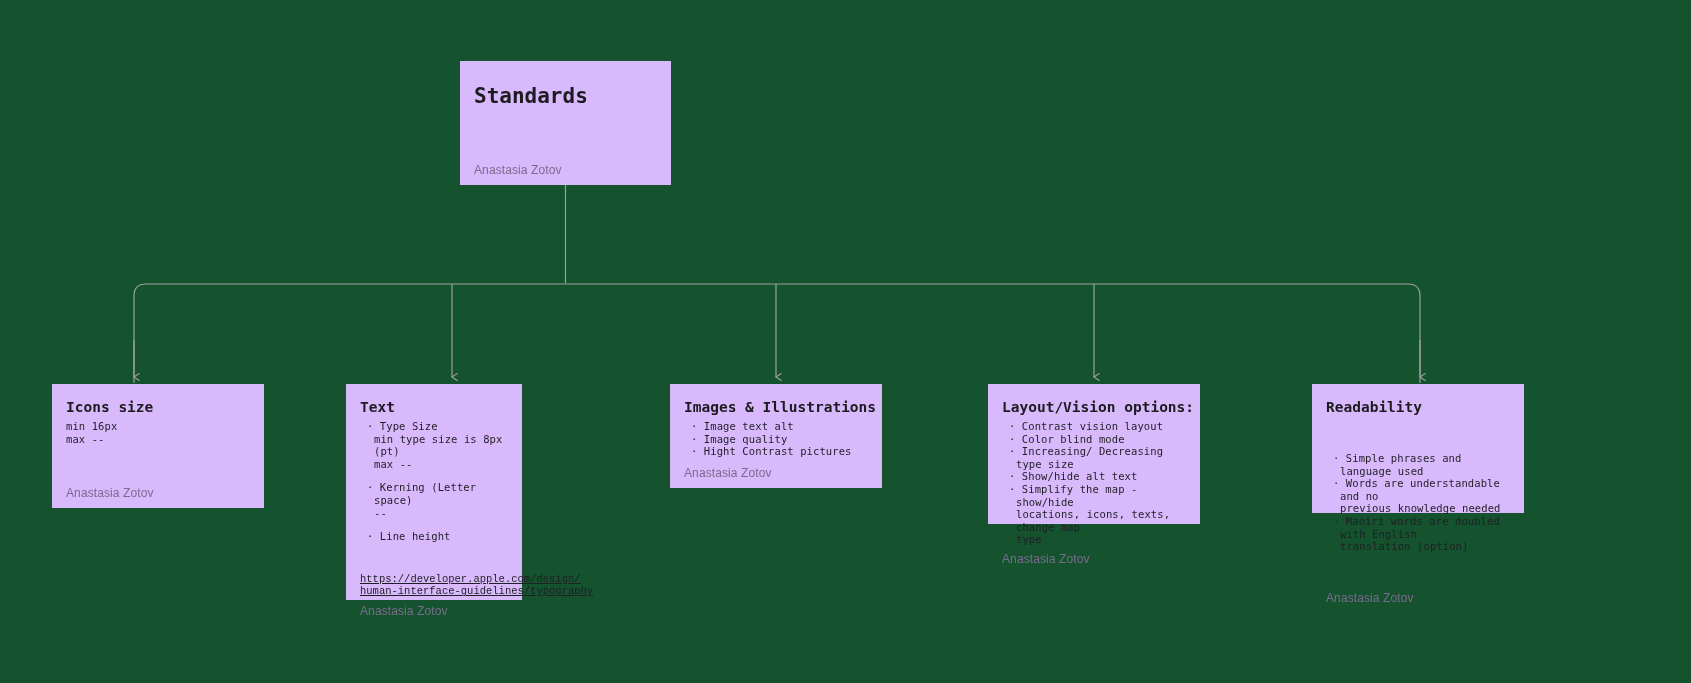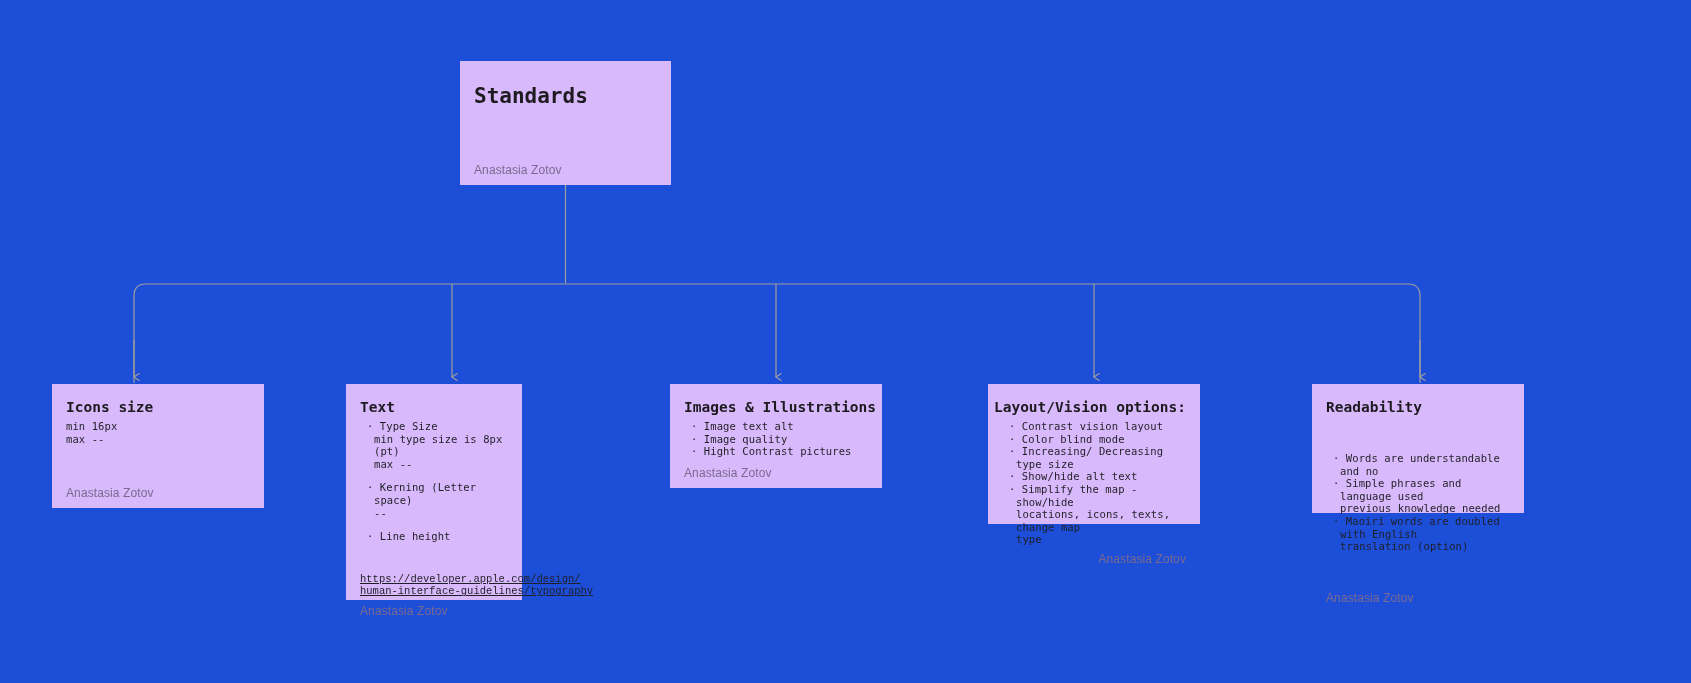--- a/index.html
+++ b/index.html
@@ -7,21 +7,21 @@
     margin: 0; padding: 0;
     width: 1691px; height: 683px;
     background: #fbfaf9;
     font-family: "DejaVu Sans Mono", monospace;
     overflow: hidden;
   }
   #canvas {
     position: relative;
     width: 1691px;
     height: 683px;
-    background: #1d4ed8;
+    background: #14532d;
   }
   #connectors {
     position: absolute;
     left: 0; top: 0;
     width: 1691px; height: 683px;
     pointer-events: none;
   }
   .card {
     position: absolute;
     background: #d8b9fb;
@@ -81,21 +81,21 @@
     margin-top: auto;
     padding-top: 8px;
     letter-spacing: 0.1px;
   }
 
   
   #card-root      { left: 460px; top: 61px;  width: 211px; height: 124px; }
   #card-icons     { left: 28px;  top: 384px; width: 212px; height: 124px; margin-left: 24px; }
   #card-text      { left: 346px; top: 384px; width: 176px; height: 216px; }
   #card-images    { left: 670px; top: 384px; width: 212px; height: 104px; }
-  #card-layout    { left: 988px; top: 384px; width: 212px; height: 140px; align-items: flex-end; }
+  #card-layout    { left: 988px; top: 384px; width: 212px; height: 140px; }
   #card-read      { left: 1312px;top: 384px; width: 212px; height: 129px; gap: 32px; }
 </style>
 </head>
 <body>
 
 <div id="canvas">
 
   <svg id="connectors" viewBox="0 0 1691 683" width="1691" height="683">
     <defs>
       <marker id="arrow" markerWidth="9" markerHeight="9" refX="4.5" refY="7" orient="auto" markerUnits="userSpaceOnUse">
@@ -166,22 +166,22 @@
       <div class="line bullet">· Simplify the map - show/hide</div>
       <div class="line sub">locations, icons, texts, change map</div>
       <div class="line sub">type</div>
     </div>
     <div class="author">Anastasia Zotov</div>
   </div>
 
   <div class="card leaf-card" id="card-read">
     <div class="card-title">Readability</div>
     <div class="body">
+      <div class="line bullet">· Simple phrases and language used</div>
       <div class="line bullet">· Words are understandable and no</div>
-      <div class="line bullet">· Simple phrases and language used</div>
       <div class="line sub">previous knowledge needed</div>
       <div class="line bullet">· Maoiri words are doubled with English</div>
       <div class="line sub">translation (option)</div>
     </div>
     <div class="author">Anastasia Zotov</div>
   </div>
 
 </div>
 
 </body></html>

